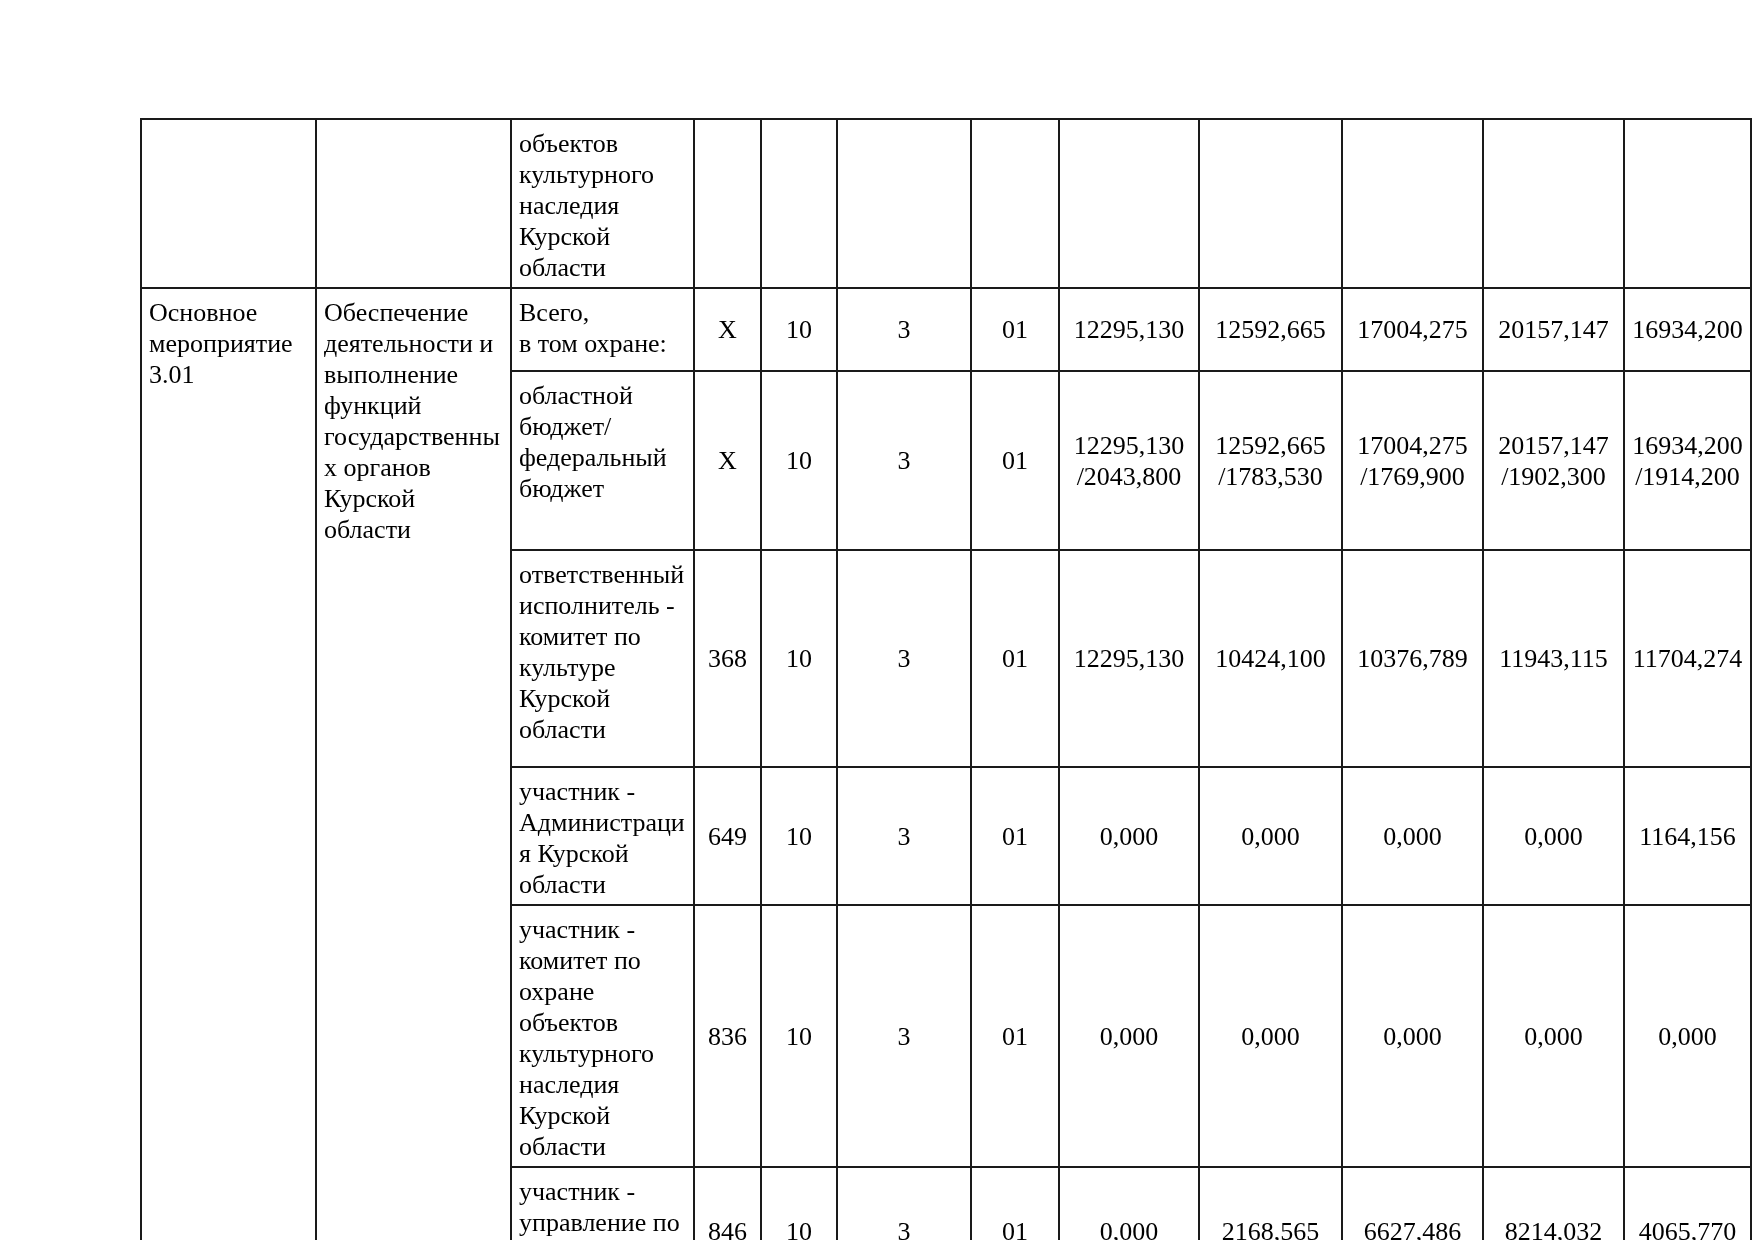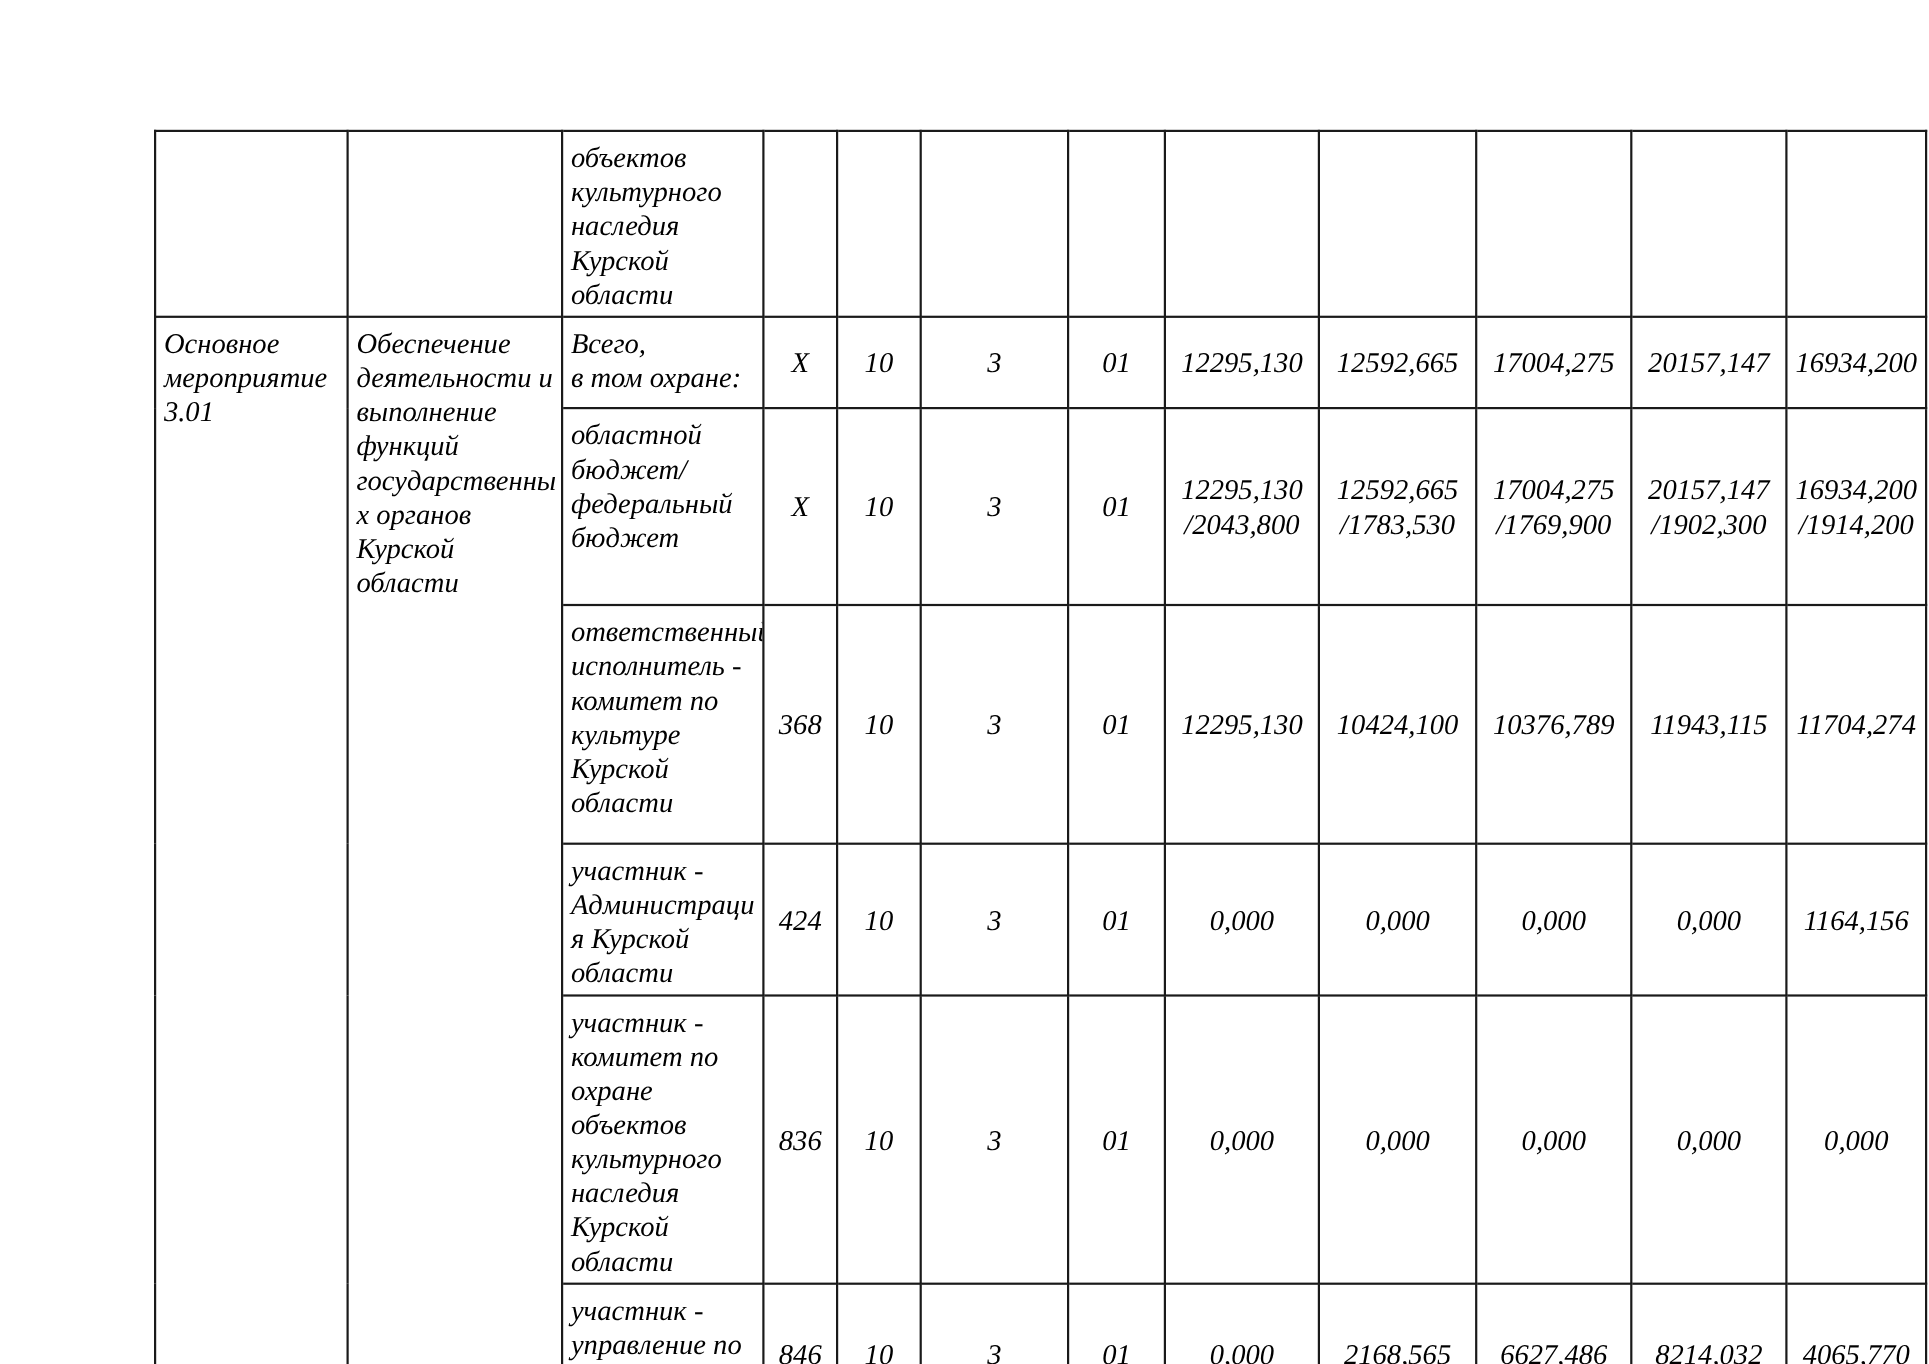--- a/index.html
+++ b/index.html
@@ -4,21 +4,20 @@
 <style>
   html, body { margin: 0; padding: 0; background: #ffffff; }
   .page {
     position: relative;
     width: 1754px;
     height: 1240px;
     background: #ffffff;
     overflow: hidden;
     font-family: "Liberation Serif", "DejaVu Serif", serif;
     color: #000000;
-    font-style: italic;
   }
   table.budget-table {
     position: absolute;
     left: 140px;
     top: 118px;
     width: 1610px;
     table-layout: fixed;
     border-collapse: collapse;
     font-size: 26px;
     line-height: 31px;
@@ -148,21 +147,21 @@
       <td class="val">10376,789</td>
       <td class="val">11943,115</td>
       <td class="val">11704,274</td>
     </tr>
 
     <tr class="r4">
       <td class="lbl">участник -
 Администраци
 я Курской
 области</td>
-      <td class="val">424</td>
+      <td class="val">649</td>
       <td class="val">10</td>
       <td class="val">3</td>
       <td class="val">01</td>
       <td class="val">0,000</td>
       <td class="val">0,000</td>
       <td class="val">0,000</td>
       <td class="val">0,000</td>
       <td class="val">1164,156</td>
     </tr>
 

